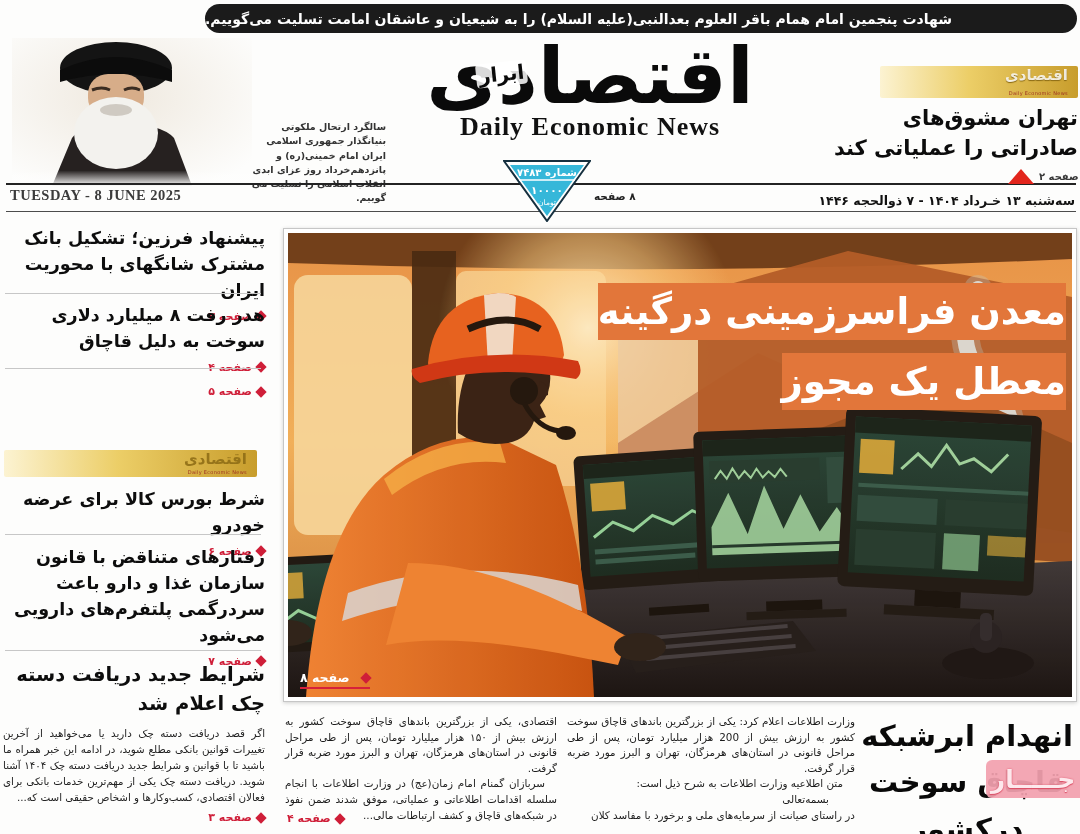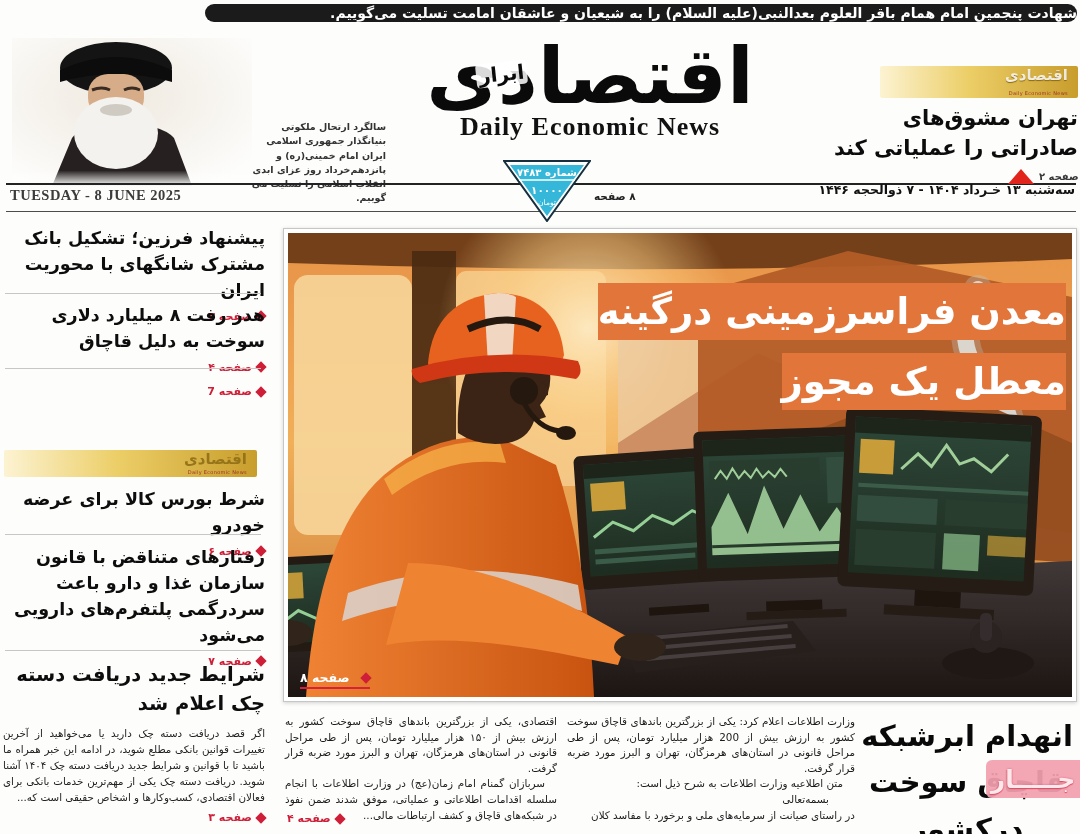--- a/index.html
+++ b/index.html
@@ -1,39 +1,39 @@
 <!DOCTYPE html>
 <html lang="fa"><head>
 <meta charset="utf-8">
 <style>
   * { margin:0; padding:0; box-sizing:border-box; }
   body { background:#e9e9e9; font-family:"DejaVu Sans","Liberation Sans",sans-serif; }
   .page { position:relative; width:1080px; height:834px; margin:0 auto; background:#fdfdfc; overflow:hidden; color:#1a1a1a; }
   .fa { direction:rtl; }
 
   
-  .top-banner { position:absolute; left:205px; top:4px; width:872px; height:18px; background:#1b1b1b; border-radius:15px; display:flex; align-items:center; justify-content:flex-end; }
+  .top-banner { position:absolute; left:205px; top:4px; width:872px; height:29px; background:#1b1b1b; border-radius:15px; display:flex; align-items:center; justify-content:flex-start; }
   .top-banner span { color:#fff; font-size:14px; font-weight:bold; white-space:nowrap; }
 
   
   .portrait { position:absolute; left:12px; top:38px; width:240px; height:148px; }
   .memorial { position:absolute; left:250px; top:120px; width:136px; height:70px; font-size:9.5px; font-weight:bold; color:#333; line-height:1.5; text-align:right; }
 
   
   .masthead { position:absolute; left:380px; top:36px; width:420px; height:140px; text-align:center; }
   .logo-main { font-size:78px; font-weight:bold; line-height:1.05; color:#0a0a0a; letter-spacing:-2px; }
   .logo-small { position:absolute; left:96px; top:26px; font-size:20px; font-weight:bold; color:#0a0a0a; background:rgba(255,255,255,.85); padding:0 3px; border-radius:4px; transform:rotate(-6deg); }
   .logo-sub { font-family:"Liberation Serif","DejaVu Serif",serif; font-size:26px; font-weight:bold; color:#111; margin-top:-6px; letter-spacing:1px; }
 
   
   .rule-top { position:absolute; left:6px; right:4px; top:183px; height:2px; background:#232323; }
   .rule-bottom { position:absolute; left:6px; right:4px; top:211px; height:1px; background:#4c4c4c; }
   .date-en { position:absolute; left:10px; top:187px; font-family:"Liberation Serif","DejaVu Serif",serif; font-size:14.5px; font-weight:bold; color:#3c3c3c; letter-spacing:.5px; }
   .pages-label { position:absolute; left:594px; top:190px; font-size:10.5px; font-weight:bold; color:#222; }
-  .date-fa { position:absolute; right:5px; top:182px; font-size:12.5px; font-weight:bold; color:#111;margin-left:21px; }
+  .date-fa { position:absolute; right:5px; top:193px; font-size:12.5px; font-weight:bold; color:#111;margin-left:21px; }
 
   
   .tri-logo { position:absolute; left:503px; top:160px; width:88px; height:62px; z-index:6; }
 
   
   .gold-bar { position:absolute; background:linear-gradient(90deg,#fcf3d2 0%,#ecce67 45%,#c89d2c 100%); border-radius:2px; }
   .gold-bar .mini-logo { position:absolute; right:10px; top:2px; font-size:15px; font-weight:bold; color:rgba(255,255,255,.85); text-shadow:0 1px 1px #8a6a14; line-height:1; }
   .gold-bar .mini-sub { position:absolute; right:10px; bottom:2px; font-size:5px; color:#9c2f20; letter-spacing:.3px; }
   .gb-right { left:880px; top:66px; width:198px; height:32px; }
   .story2-headline { position:absolute; left:812px; top:103px; width:266px; font-size:21px; font-weight:bold; line-height:1.45; text-align:right; color:#0c0c0c; }
@@ -157,21 +157,21 @@
     <div class="ref">
         <span class="diamond"></span>
         <span>صفحه ۴</span>
       </div>
   </div>
   <div class="sep" style="top:368px"></div>
 
   <div class="side-item" style="top:379px">
     <div class="ref">
         <span class="diamond"></span>
-        <span>صفحه 7</span>
+        <span>صفحه ۵</span>
       </div>
   </div>
 
   <div class="gold-bar gb-side">
     <span class="mini-logo fa" style="color:rgba(143,110,22,.9); text-shadow:none;">اقتصادی</span>
     <span class="mini-sub">Daily Economic News</span>
   </div>
 
   <div class="side-item" style="top:487px">
     <h3>شرط بورس کالا برای عرضه خودرو</h3>

